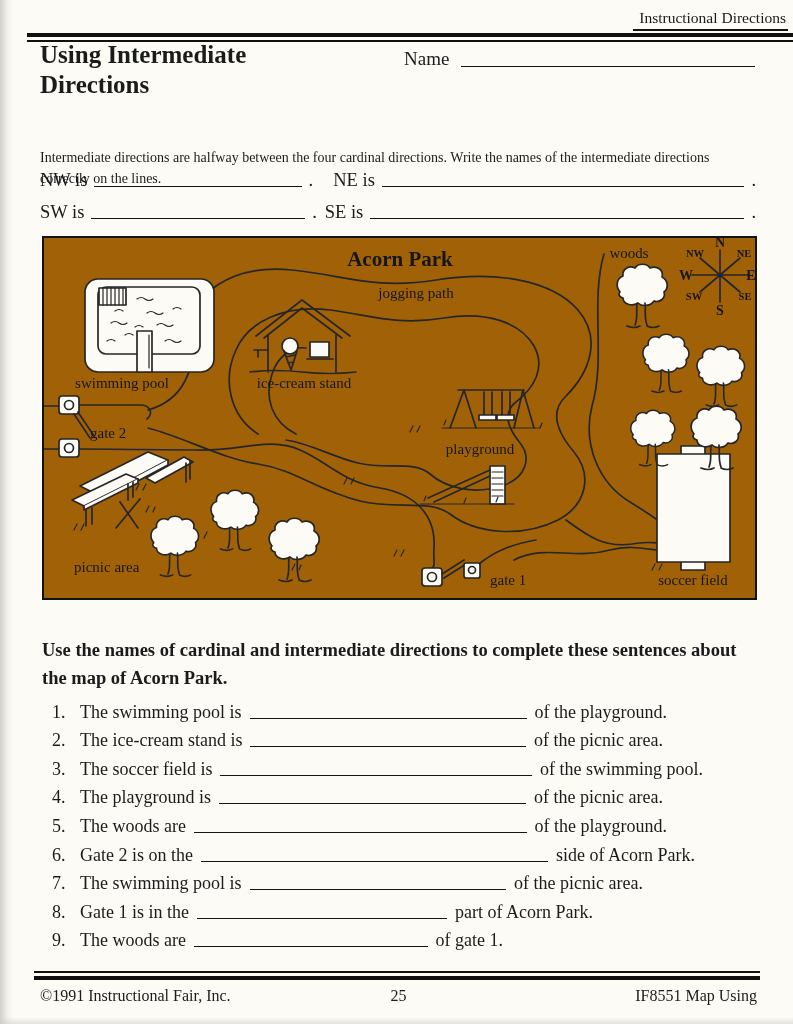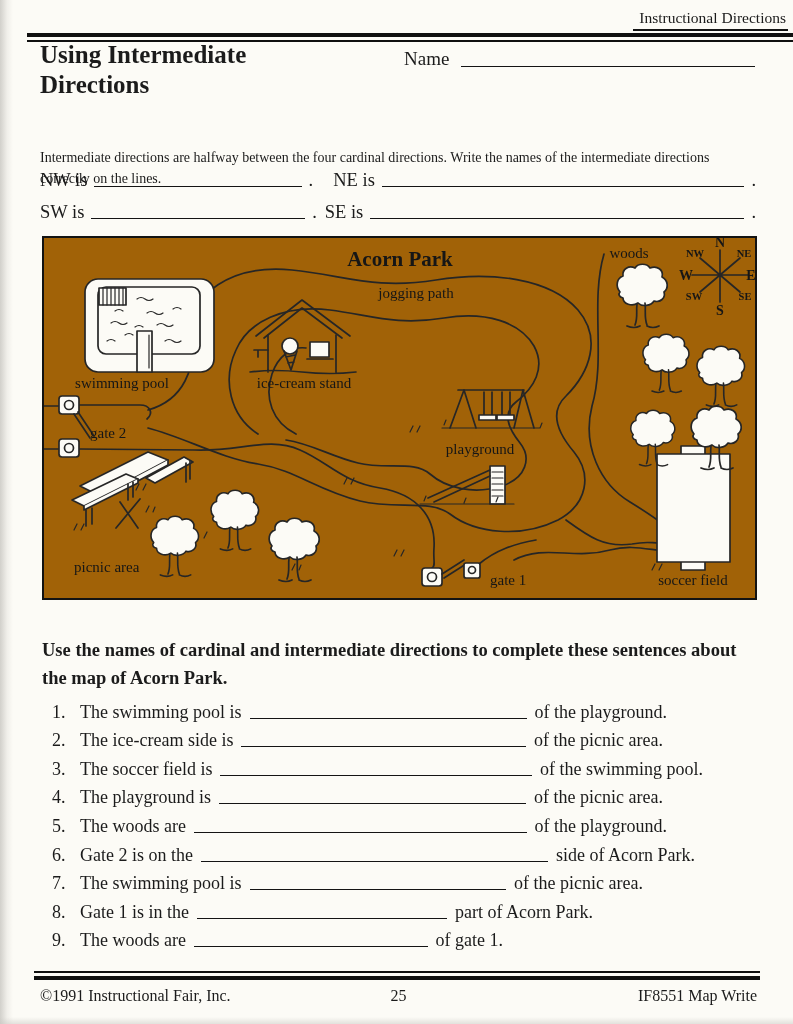--- a/index.html
+++ b/index.html
@@ -235,21 +235,21 @@
 
   <div class="sentences">
     <div class="srow" style="padding-right:88px">
       <span class="num">1.</span>
       <span class="prefix">The swimming pool is</span>
       <span class="blank"></span>
       <span class="suffix">of the playground.</span>
     </div>
     <div class="srow" style="padding-right:92px">
       <span class="num">2.</span>
-      <span class="prefix">The ice-cream side is</span>
+      <span class="prefix">The ice-cream stand is</span>
       <span class="blank"></span>
       <span class="suffix">of the picnic area.</span>
     </div>
     <div class="srow" style="padding-right:52px">
       <span class="num">3.</span>
       <span class="prefix">The soccer field is</span>
       <span class="blank"></span>
       <span class="suffix">of the swimming pool.</span>
     </div>
     <div class="srow" style="padding-right:92px">
@@ -290,15 +290,15 @@
     </div>
   </div>
 
   <div class="rule rule-bottom">
       <div class="t1"></div>
       <div class="t2"></div>
     </div>
   <div class="footer">
     <span class="fl">©1991 Instructional Fair, Inc.</span>
     <span class="fc">25</span>
-    <span class="fr">IF8551 Map Write</span>
+    <span class="fr">IF8551 Map Using</span>
   </div>
 </div>
 
 </body></html>

